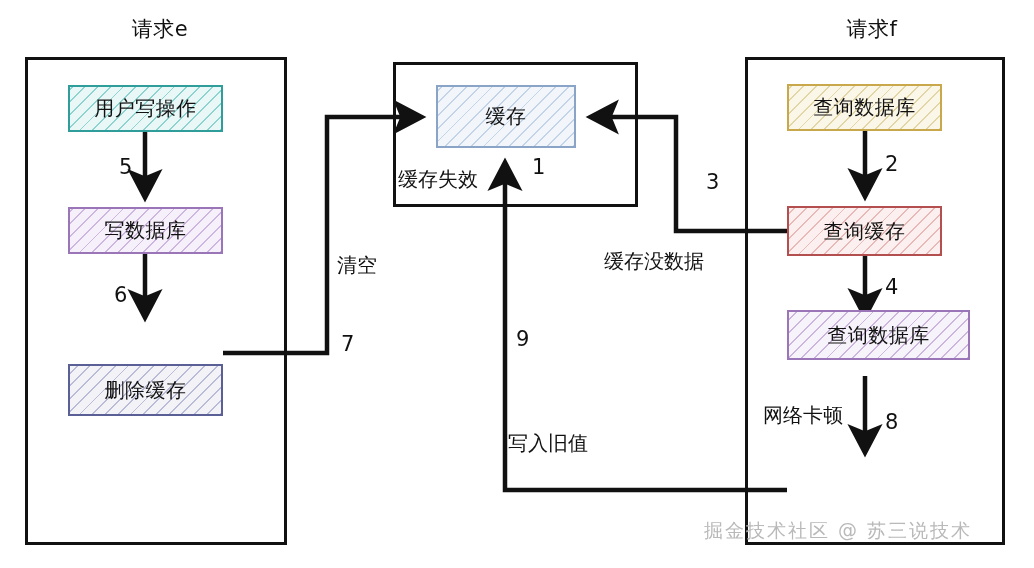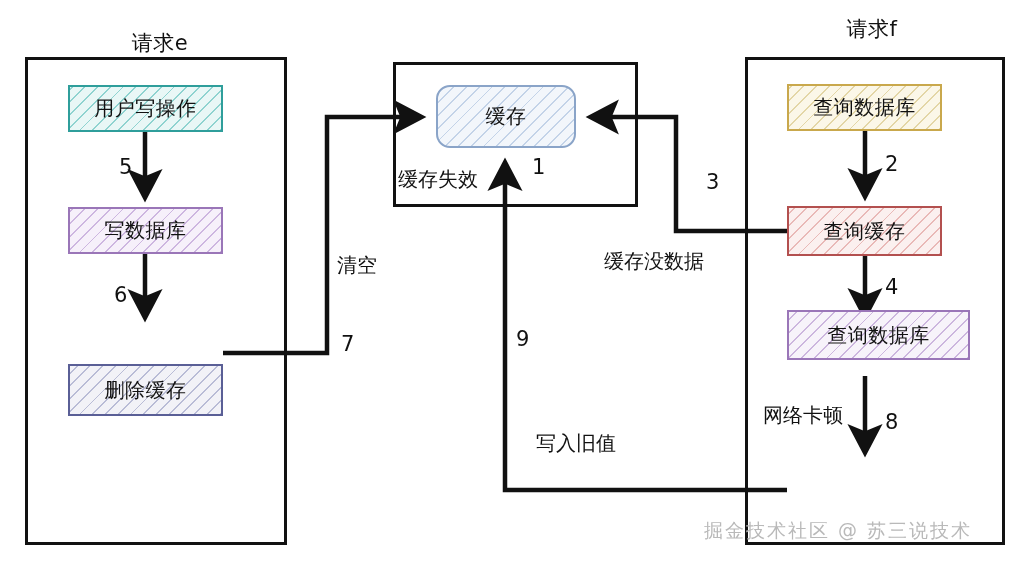--- a/index.html
+++ b/index.html
@@ -77,21 +77,21 @@
 </style>
 </head>
 <body>
 
 <div id="stage">
 
   <div class="container-box" style="left:25px;top:57px;width:262px;height:488px;"></div>
   <div class="container-box" style="left:393px;top:62px;width:245px;height:145px;"></div>
   <div class="container-box" style="left:745px;top:57px;width:260px;height:488px;"></div>
 
-  <div class="group-title" style="left:95px;top:29px;width:130px;text-align:center;">请求e</div>
+  <div class="group-title" style="left:95px;top:15px;width:130px;text-align:center;">请求e</div>
   <div class="group-title" style="left:807px;top:15px;width:130px;">请求f</div>
 
   <svg id="wires" viewBox="0 0 1034 568">
     <defs>
       <marker id="ah" markerWidth="9" markerHeight="9" refX="6.2" refY="4.5" orient="auto" markerUnits="strokeWidth">
         <path d="M 0 0.6 L 7.4 4.5 L 0 8.4 L 1.6 4.5 Z" fill="#111111"></path>
       </marker>
       <pattern id="hatch-teal" patternUnits="userSpaceOnUse" width="9" height="9" patternTransform="rotate(-45)">
         <line x1="0" y1="0" x2="0" y2="9" stroke="#8fd3d0" stroke-width="1.3"></line>
       </pattern>
@@ -122,21 +122,21 @@
   </div>
 
   <div class="node" style="left:68px;top:327px;width:155px;height:52px;border-color:#5a5f96;
               background-color:#f2f2f7;
               background-image:repeating-linear-gradient(-45deg,#b9bcd6 0 1.3px,transparent 1.3px 9px);margin-top:37px;">
     <span class="node-label">删除缓存</span>
   </div>
 
   <div class="node" style="left:436px;top:85px;width:140px;height:63px;border-color:#8aa4c8;
               background-color:#f2f6fb;
-              background-image:repeating-linear-gradient(-45deg,#c3d3e8 0 1.3px,transparent 1.3px 9px);border-radius:14px;">
+              background-image:repeating-linear-gradient(-45deg,#c3d3e8 0 1.3px,transparent 1.3px 9px);">
     <span class="node-label">缓存</span>
   </div>
 
   <div class="node" style="left:787px;top:84px;width:155px;height:47px;border-color:#c9a84c;
               background-color:#fbf7e8;
               background-image:repeating-linear-gradient(-45deg,#e3d6a6 0 1.3px,transparent 1.3px 9px);">
     <span class="node-label">查询数据库</span>
   </div>
 
   <div class="node" style="left:787px;top:206px;width:155px;height:50px;border-color:#b3504f;
@@ -148,21 +148,21 @@
   <div class="node" style="left:787px;top:310px;width:183px;height:50px;border-color:#9a76b8;
               background-color:#f7f3fa;
               background-image:repeating-linear-gradient(-45deg,#ccb6de 0 1.3px,transparent 1.3px 9px);">
     <span class="node-label">查询数据库</span>
   </div>
 
 
   <div class="edge-label" style="left:398px;top:166px;">缓存失效</div>
   <div class="edge-label" style="left:337px;top:252px;">清空</div>
   <div class="edge-label" style="left:604px;top:248px;">缓存没数据</div>
-  <div class="edge-label" style="left:529px;top:430px;padding-left:7px;">写入旧值</div>
+  <div class="edge-label" style="left:508px;top:430px;">写入旧值</div>
   <div class="edge-label" style="left:763px;top:402px;">网络卡顿</div>
 
   <div class="step-num" style="left:532px;top:155px;">1</div>
   <div class="step-num" style="left:885px;top:152px;">2</div>
   <div class="step-num" style="left:706px;top:170px;">3</div>
   <div class="step-num" style="left:885px;top:275px;">4</div>
   <div class="step-num" style="left:119px;top:155px;">5</div>
   <div class="step-num" style="left:114px;top:283px;">6</div>
   <div class="step-num" style="left:341px;top:332px;">7</div>
   <div class="step-num" style="left:885px;top:410px;">8</div>

